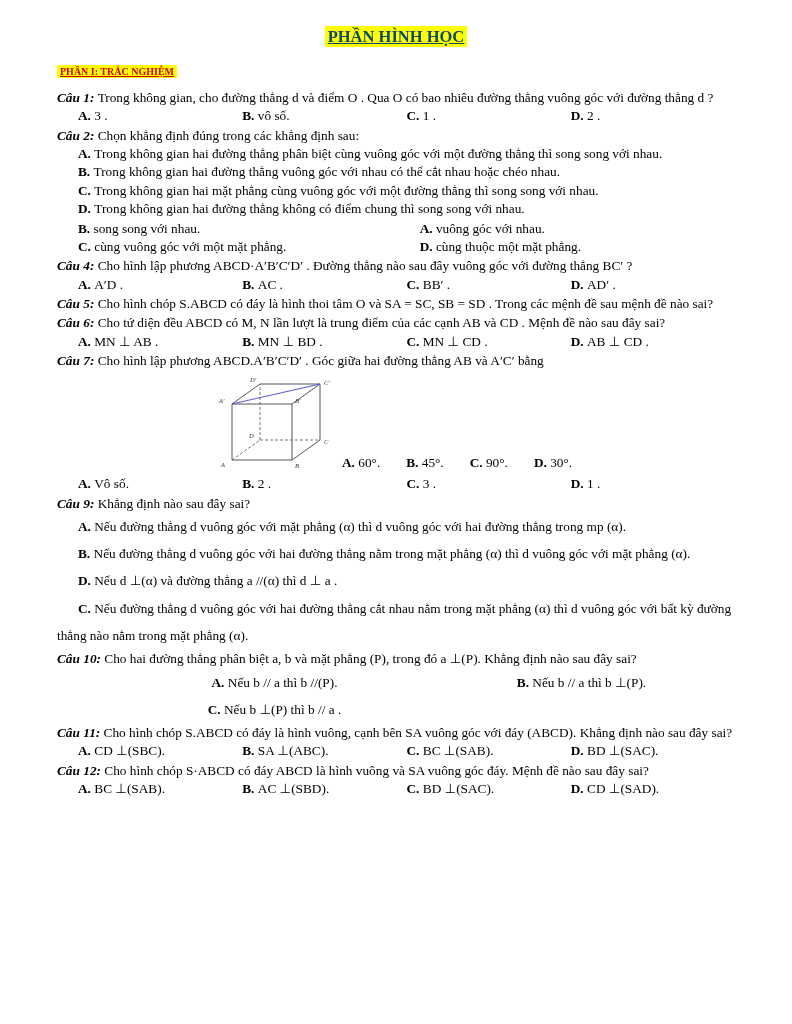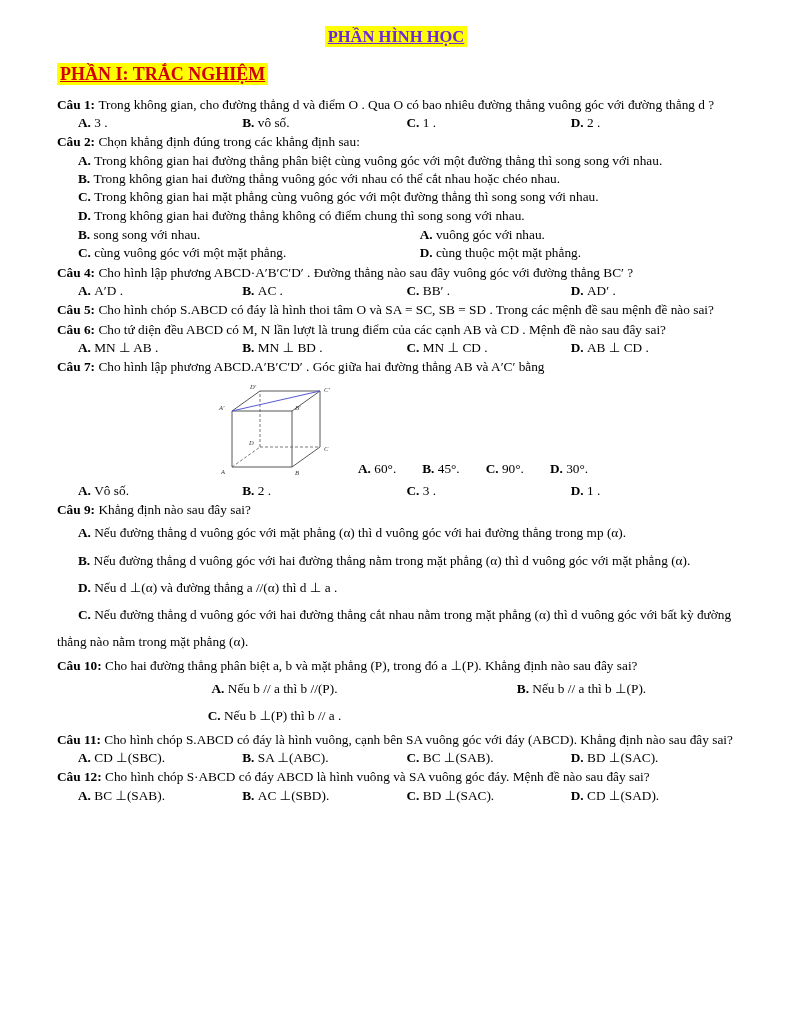--- a/index.html
+++ b/index.html
@@ -3,35 +3,35 @@
 <meta charset="utf-8">
 <style>
   html,body { margin:0; padding:0; background:#e9e9e9; }
   .page {
     width:792px; min-height:1024px; margin:0 auto; background:#ffffff;
     box-sizing:border-box; padding:26px 57px 18px 57px;
     font-family:"Liberation Serif", serif; font-size:13.3px; line-height:1.38; color:#000;
   }
   .title-row { text-align:center; margin-bottom:13px; }
   .hl { background:#ffff00; padding:1px 3px; }
-  .title-text { font-size:16.5px; font-weight:bold; color:#6d28d9; text-decoration:underline; }
+  .title-text { font-size:16.5px; font-weight:bold; color:#0c4a6e; text-decoration:underline; }
   .section-row { margin-bottom:9px; }
-  .section-text { font-size:18px; font-weight:bold; color:#d40000; text-decoration:underline; }
+  .section-text { font-size:10px; font-weight:bold; color:#d40000; text-decoration:underline; }
   .q { margin:0 0 1px 0; }
   .qtext { margin:0; }
-  .qlabel { font-weight:bold; }
+  .qlabel { font-weight:bold;font-style:italic; }
   .olabel { font-weight:bold; }
   .opts.row4 { display:grid; grid-template-columns:repeat(4,1fr); padding-left:21px; }
   .opts.cols2 { display:grid; grid-template-columns:52% 48%; padding-left:21px; }
   .opts.stack .opt { display:block; padding-left:21px; }
   .opts.stack-wide .opt { display:block; text-indent:21px; }
   .opts.spaced { line-height:2.05; }
   .opts.cols2-indent { display:grid; grid-template-columns:50% 50%; padding-left:64px; line-height:2.05;text-align:center; }
   .figrow { display:flex; align-items:flex-end; margin-left:150px; margin-top:2px; }
-  .figopts { display:flex; gap:26px; margin-left:16px; padding-bottom:2px; }
+  .figopts { display:flex; gap:26px; padding-bottom:2px; }
   .cube-label { font-style:italic; font-size:6.5px; fill:#333; }
 </style>
 </head>
 <body>
 
 <div class="page">
   <div class="title-row">
     <span class="hl title-text">PHẦN HÌNH HỌC</span>
   </div>
   <div class="section-row">

